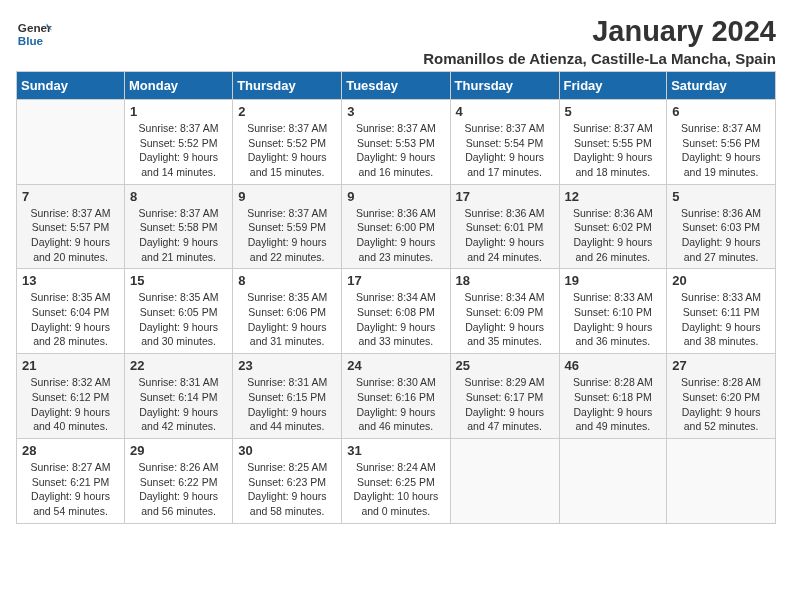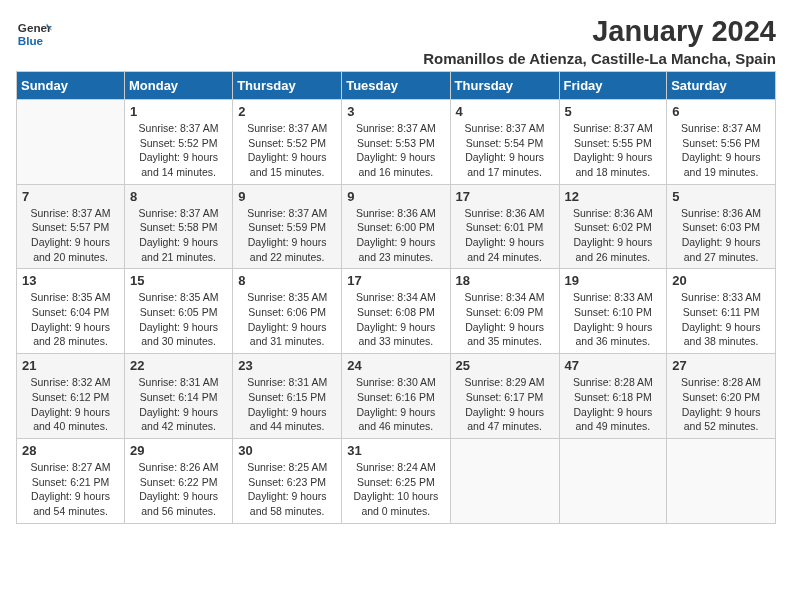--- a/index.html
+++ b/index.html
@@ -290,21 +290,21 @@
 and 46 minutes.</div>
         </td>
         <td>
           <span class="day-num">25</span>
           <div class="day-info" style="white-space: pre-line;">Sunrise: 8:29 AM
 Sunset: 6:17 PM
 Daylight: 9 hours
 and 47 minutes.</div>
         </td>
         <td>
-          <span class="day-num">47</span>
+          <span class="day-num">46</span>
           <div class="day-info" style="white-space: pre-line;">Sunrise: 8:28 AM
 Sunset: 6:18 PM
 Daylight: 9 hours
 and 49 minutes.</div>
         </td>
         <td>
           <span class="day-num">27</span>
           <div class="day-info" style="white-space: pre-line;">Sunrise: 8:28 AM
 Sunset: 6:20 PM
 Daylight: 9 hours

